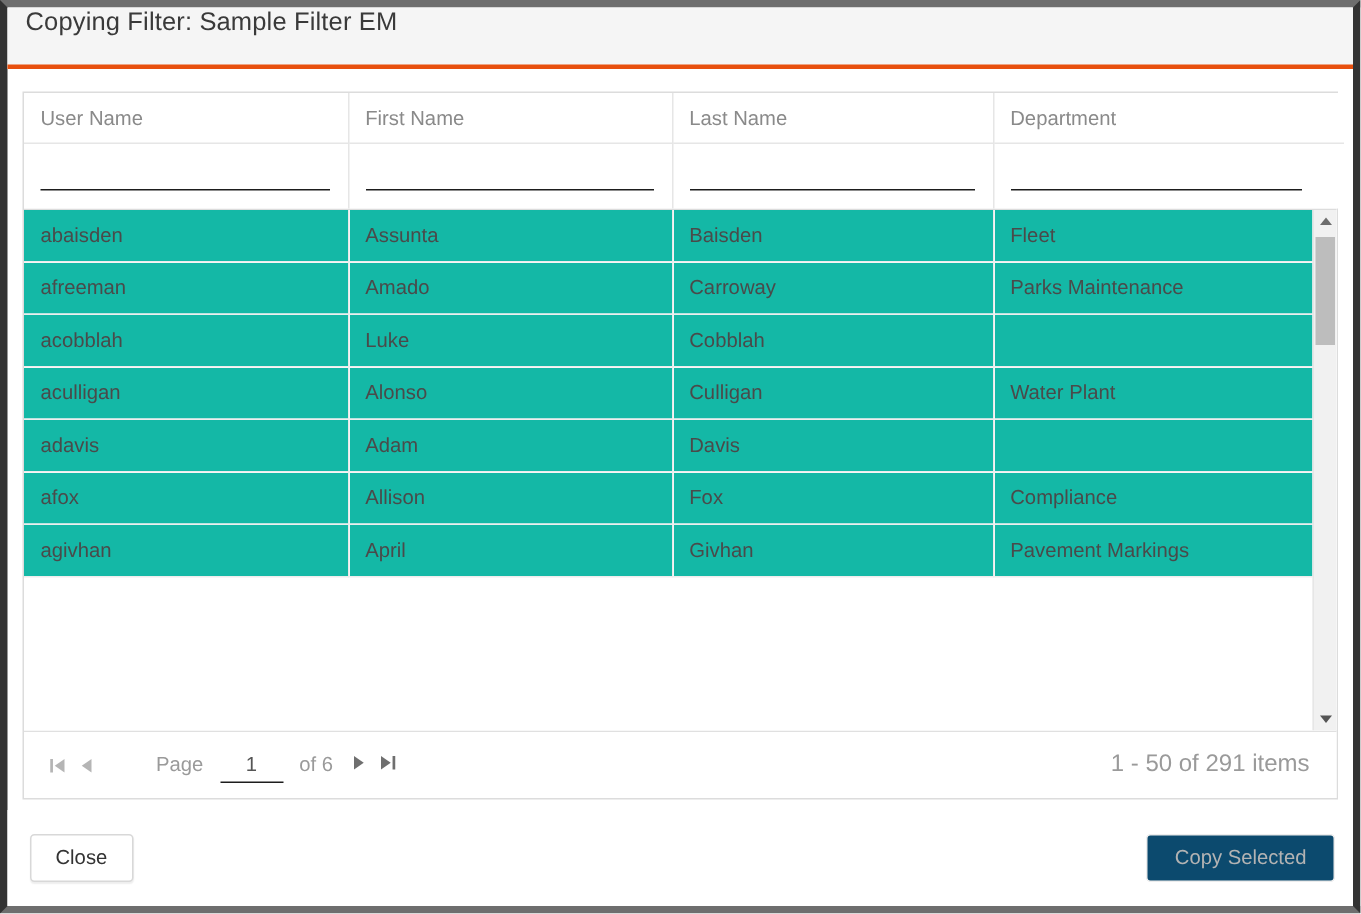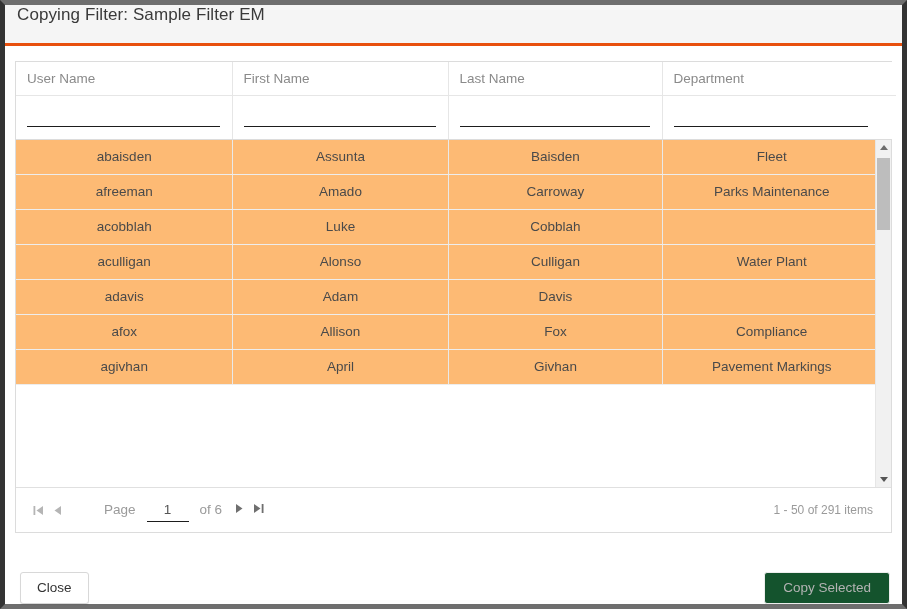--- a/index.html
+++ b/index.html
@@ -125,22 +125,21 @@
   td.bcell {
     font-size: 13.5px;
     color: #4a4a4a;
     padding: 0 10px 0 11px;
     height: 34px;
     line-height: 34px;
     border-right: 1px solid #e9e9e9;
     border-bottom: 1px solid #ededed;
     white-space: nowrap;
     overflow: hidden;
-    background: #fdba74;
-    text-align: center;
+    background: #14b8a6;
   }
   td.bcell.last { border-right: none; }
 
   
   .vscroll {
     position: absolute;
     top: 0; right: 0;
     width: 16px;
     bottom: 0;
     background: #f1f1f1;
@@ -216,30 +215,30 @@
     padding: 0 0 4px 0;
     margin-right: 11px;
   }
   .pg-of {
     font-size: 13.5px;
     color: #9a9a9a;
     margin-right: 9px;
   }
   .pager-right {
     margin-left: auto;
-    font-size: 12px;
+    font-size: 16px;
     color: #9a9a9a;
     white-space: nowrap;
   }
 
   
   .footer {
     height: 64px;
     display: flex;
-    align-items: flex-end;
+    align-items: center;
     padding: 0 12px 0 15px;
     background: #ffffff;
   }
   .btn {
     font-family: "Liberation Sans", sans-serif;
     font-size: 13.5px;
     border-radius: 3px;
     padding: 0 16px;
     height: 32px;
     line-height: 30px;
@@ -247,21 +246,21 @@
     white-space: nowrap;
   }
   .btn-close {
     background: #ffffff;
     border: 1px solid #d8d8d8;
     color: #333333;
     box-shadow: 0 1px 1px rgba(0,0,0,0.07);
   }
   .btn-copy {
     margin-left: auto;
-    background: #14532d;
+    background: #0c4a6e;
     border: 1px solid #ededed;
     color: #b3b3b3;
     cursor: default;
     padding: 0 18px;
   }
 </style>
 </head>
 <body>
 
 <div id="app">

